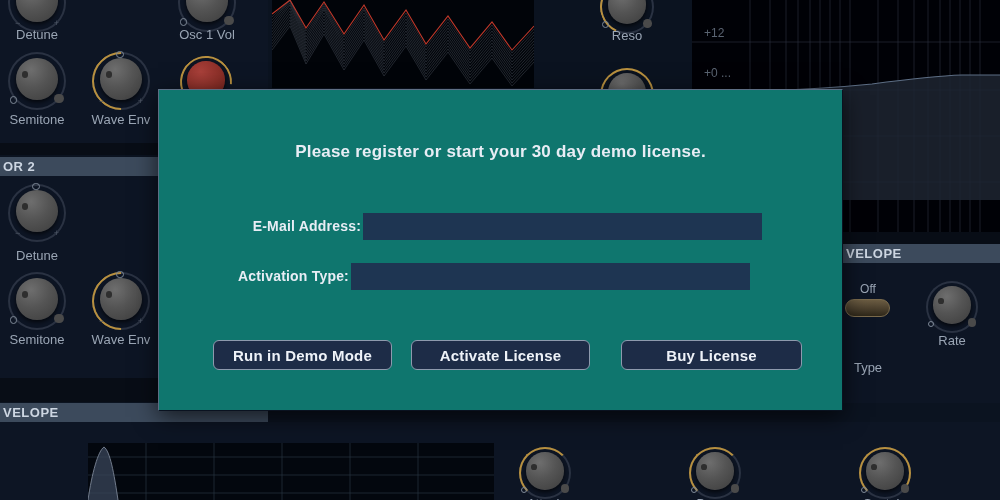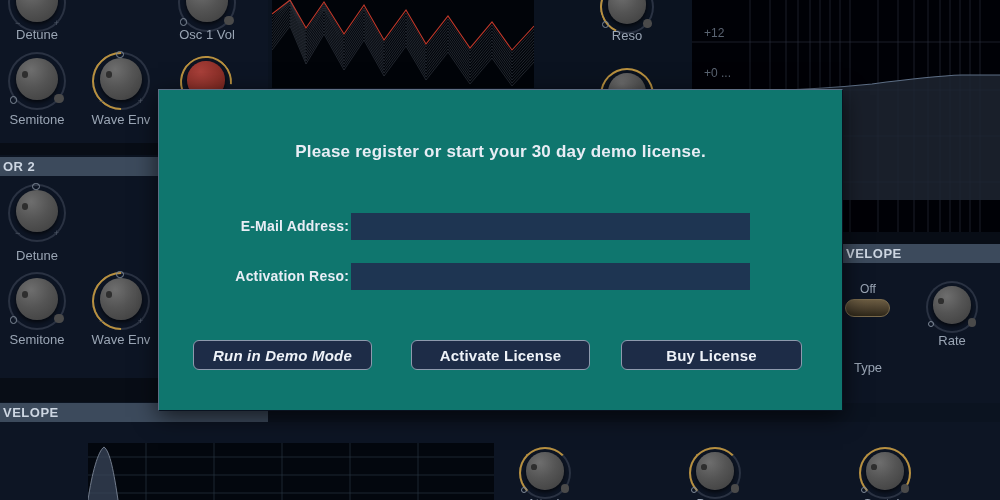--- a/index.html
+++ b/index.html
@@ -98,21 +98,21 @@
     border-right:1px solid #0a1220;
     border-bottom:1px solid #0a1220;
     box-shadow:0 6px 22px rgba(0,0,0,.65);
   }
   .dlg-headline {
     position:absolute; top:52px; left:0; width:100%;
     text-align:center; color:#e8edf5;
     font-size:17px; font-weight:bold; letter-spacing:.2px;
   }
   .field-row { position:absolute; left:0; width:100%; height:27px; }
-  .field-row.r1 { top:123px; }
+  .field-row.r1 { top:123px;margin-left:12px; }
   .field-row.r2 { top:173px; }
   .field-label {
     position:absolute; left:0; width:190px; top:0;
     text-align:right; line-height:27px;
     color:#e8edf5; font-size:14px; font-weight:bold;
     letter-spacing:.2px;
   }
   .field-input {
     position:absolute; left:192px; top:0;
     width:399px; height:27px;
@@ -123,21 +123,21 @@
   .btn-row { position:absolute; top:250px; left:0; width:100%; height:30px; }
   .dlg-btn {
     position:absolute; top:0; height:30px;
     background:#1d2c47; border:1px solid #8d9aad;
     border-radius:6px; color:#eef2f8;
     font-size:15px; font-weight:bold;
     font-family:"Liberation Sans", sans-serif;
     letter-spacing:.2px; cursor:pointer;
     display:flex; align-items:center; justify-content:center;
   }
-  .dlg-btn.b1 { left:34px;  width:179px;font-style:italic; }
+  .dlg-btn.b1 { left:54px;  width:179px; }
   .dlg-btn.b2 { left:252px; width:179px; }
   .dlg-btn.b3 { left:462px; width:181px; }
 </style>
 </head>
 <body>
 
 <div id="root">
 
   <div class="synth-bg">
 
@@ -367,21 +367,21 @@
   <div class="dialog">
 
     <div class="dlg-headline">Please register or start your 30 day demo license.</div>
 
     <div class="field-row r1">
       <div class="field-label">E-Mail Address:</div>
       <input class="field-input" type="text" placeholder="" style="">
     </div>
 
     <div class="field-row r2">
-      <div class="field-label">Activation Reso:</div>
+      <div class="field-label">Activation Type:</div>
       <input class="field-input" type="text" placeholder="" style="">
     </div>
 
     <div class="btn-row">
       <div class="dlg-btn b1">Run in Demo Mode</div>
       <div class="dlg-btn b2">Activate License</div>
       <div class="dlg-btn b3">Buy License</div>
     </div>
 
   </div>

